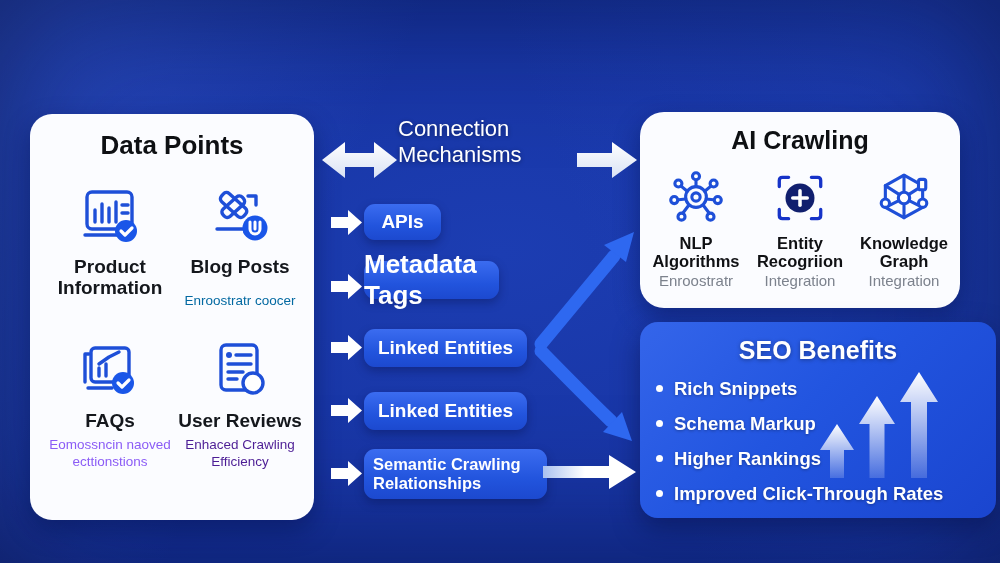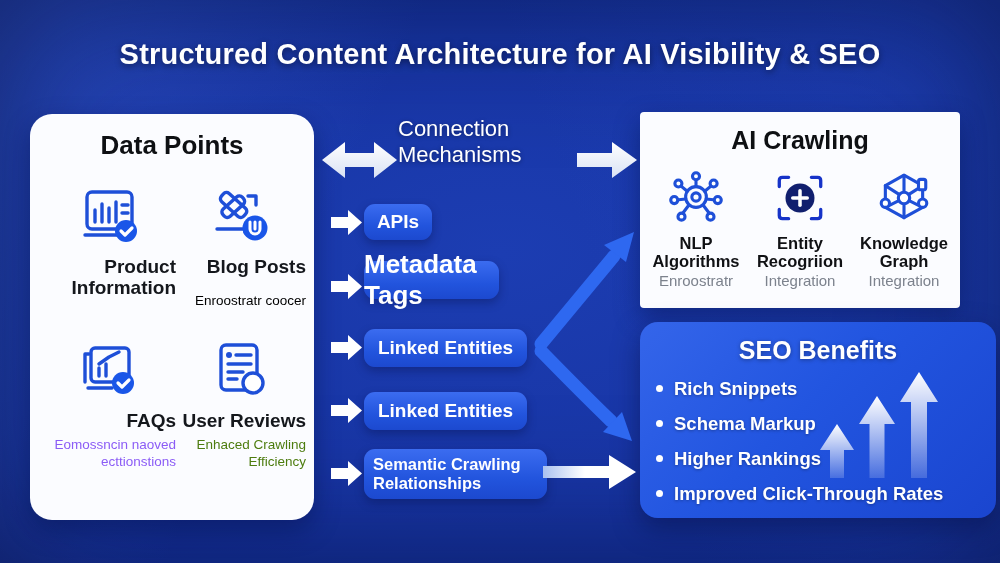--- a/index.html
+++ b/index.html
@@ -16,44 +16,44 @@
     position:absolute;left:0;right:0;top:38px;text-align:center;
     color:#fff;font-size:29px;font-weight:800;letter-spacing:.2px;
     text-shadow:0 2px 6px rgba(0,0,0,.45);
   }
   
   .panel{position:absolute;background:#fbfcff;border-radius:22px;
     box-shadow:0 10px 26px rgba(5,15,70,.45);}
   .left-panel{left:30px;top:114px;width:284px;height:406px;}
   .panel-title{position:absolute;left:0;right:0;top:16px;text-align:center;
     color:#0e1013;font-size:26px;font-weight:800;}
-  .dp-item{position:absolute;width:132px;text-align:right;}
+  .dp-item{position:absolute;width:132px;text-align:center;}
   .dp-item .ic{height:66px;display:flex;align-items:flex-end;justify-content:center;}
   .dp-label{margin-top:8px;font-size:19px;line-height:1.12;font-weight:800;color:#14171c;}
   .dp-sub{margin-top:6px;font-size:13.5px;line-height:1.25;font-weight:500;}
-  .sub-light{color:#000000;margin-top:16px;}
+  .sub-light{color:#0369a1;margin-top:16px;}
   .sub-mid{color:#8b5cf6;}
-  .sub-dark{color:#4d7c0f;}
+  .sub-dark{color:#4c1d95;}
   .pos-a{left:14px;top:68px;} .pos-b{left:144px;top:68px;}
   .pos-c{left:14px;top:222px;} .pos-d{left:144px;top:222px;}
   
   .mid-heading{position:absolute;left:398px;top:116px;width:178px;text-align:left;
     color:#fff;font-size:22px;line-height:1.2;font-weight:400;text-shadow:0 1px 4px rgba(0,0,0,.4);}
   .pill{position:absolute;display:flex;align-items:center;justify-content:center;
     background:linear-gradient(180deg,#3b6cf0 0%,#2254dd 60%,#1c49cf 100%);
     border-radius:11px;color:#fff;font-weight:800;
     box-shadow:0 4px 10px rgba(5,15,70,.35);}
-  .pill-1{left:364px;top:204px;width:68px;height:36px;font-size:19px;}
+  .pill-1{left:364px;top:204px;width:77px;height:36px;font-size:19px;}
   .pill-2{left:364px;top:261px;width:135px;height:38px;font-size:26px;}
   .pill-3{left:364px;top:329px;width:163px;height:38px;font-size:19px;}
   .pill-4{left:364px;top:392px;width:163px;height:38px;font-size:19px;}
   .pill-5{left:364px;top:449px;width:174px;height:50px;font-size:16.5px;line-height:1.15;
     justify-content:flex-start;padding-left:9px;text-align:left;}
   
-  .ai-panel{left:640px;top:112px;width:320px;height:196px;border-radius:4px;}
+  .ai-panel{left:640px;top:112px;width:320px;height:196px;border-radius:24px;}
   .ai-cols{position:absolute;left:4px;right:4px;top:56px;display:flex;justify-content:space-around;}
   .ai-item{width:102px;text-align:center;}
   .ai-item .ic{height:60px;display:flex;align-items:center;justify-content:center;}
   .ai-label{margin-top:6px;font-size:16.5px;line-height:1.12;font-weight:800;color:#101114;}
   .ai-sub{margin-top:1px;font-size:15px;color:#7c828d;font-weight:500;}
   
   .seo-panel{position:absolute;left:640px;top:322px;width:320px;height:196px;border-radius:18px;
     background:linear-gradient(135deg,#3465ea 0%,#2255e0 45%,#1a45cf 100%);
     box-shadow:0 10px 26px rgba(5,15,70,.5);padding-left:36px;}
   .seo-title{position:absolute;left:0;right:0;top:14px;text-align:center;
@@ -65,21 +65,20 @@
     flex:0 0 auto;transform:translateY(-3px);}
   
   .overlay{position:absolute;left:0;top:0;pointer-events:none;z-index:6;}
   svg{display:block;}
 </style>
 </head>
 <body>
 
 <div class="stage">
 
-  <div class="title">Structured Content Architecture for AI Visibility &amp; SEO</div>
 
   <div class="panel left-panel">
     <div class="panel-title">Data Points</div>
 
     <div class="dp-item pos-a">
       <div class="ic">
         <svg width="64" height="64" viewBox="0 0 64 64" fill="none" stroke="#1e4fd8" stroke-width="3.4" stroke-linecap="round" stroke-linejoin="round">
           <rect x="9" y="8" width="45" height="37" rx="5"></rect>
           <line x1="17" y1="38" x2="17" y2="26"></line>
           <line x1="24" y1="38" x2="24" y2="20"></line>

